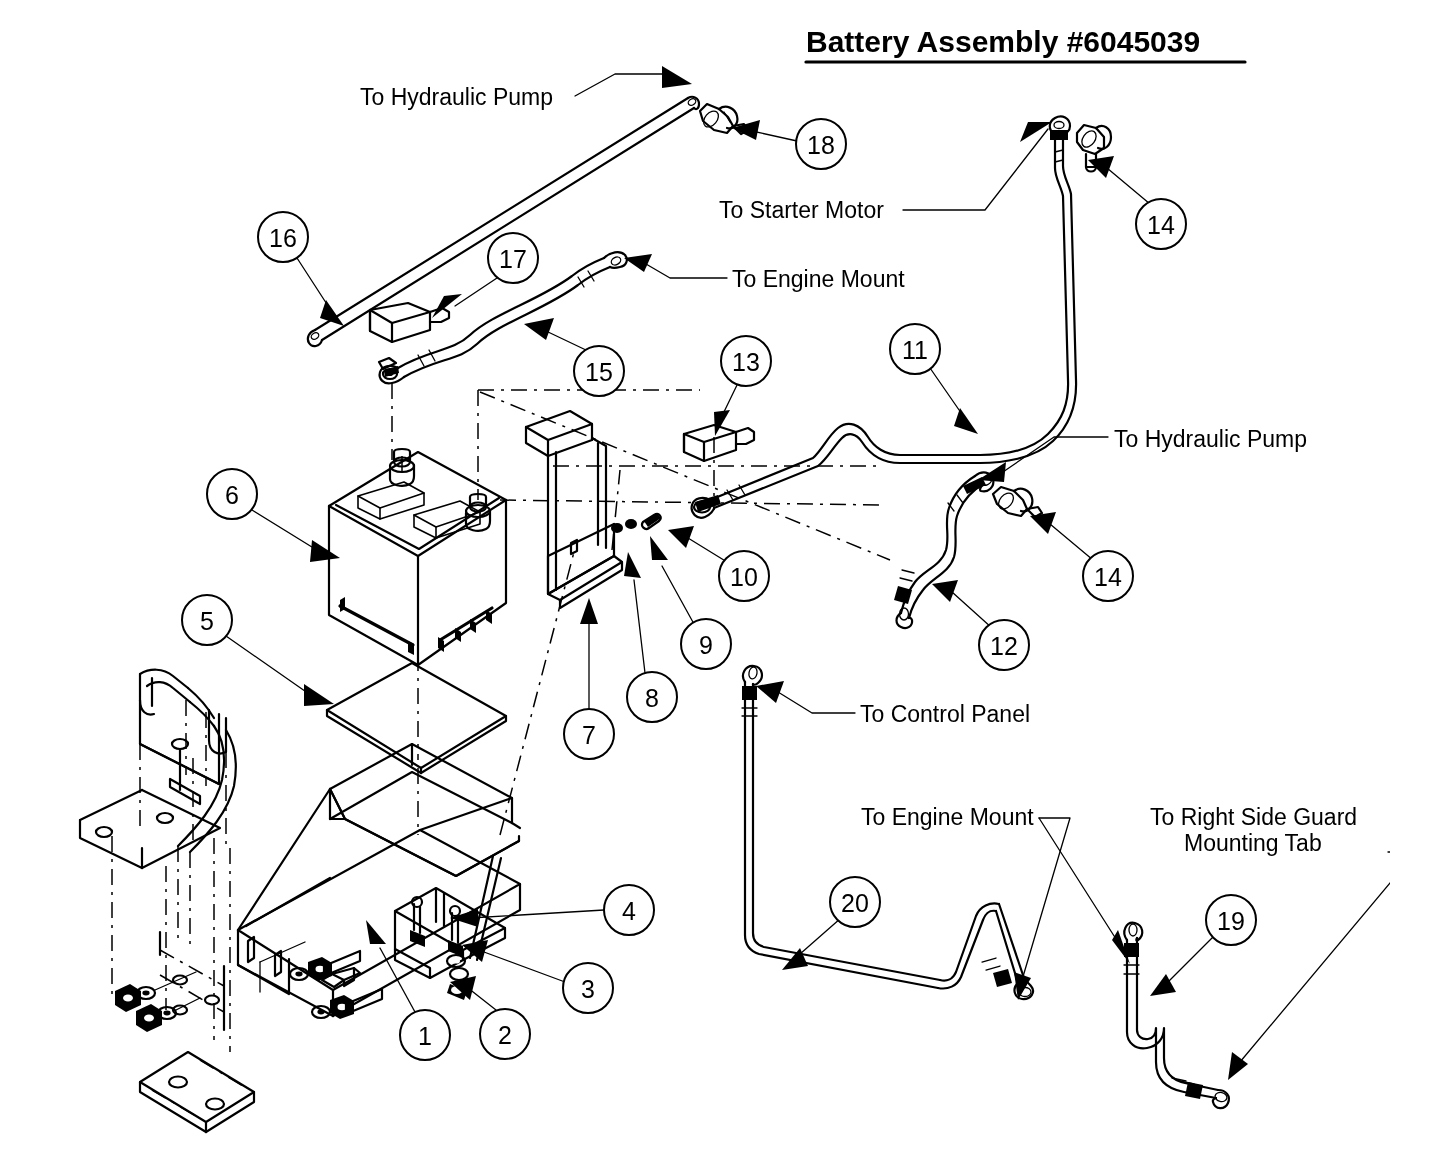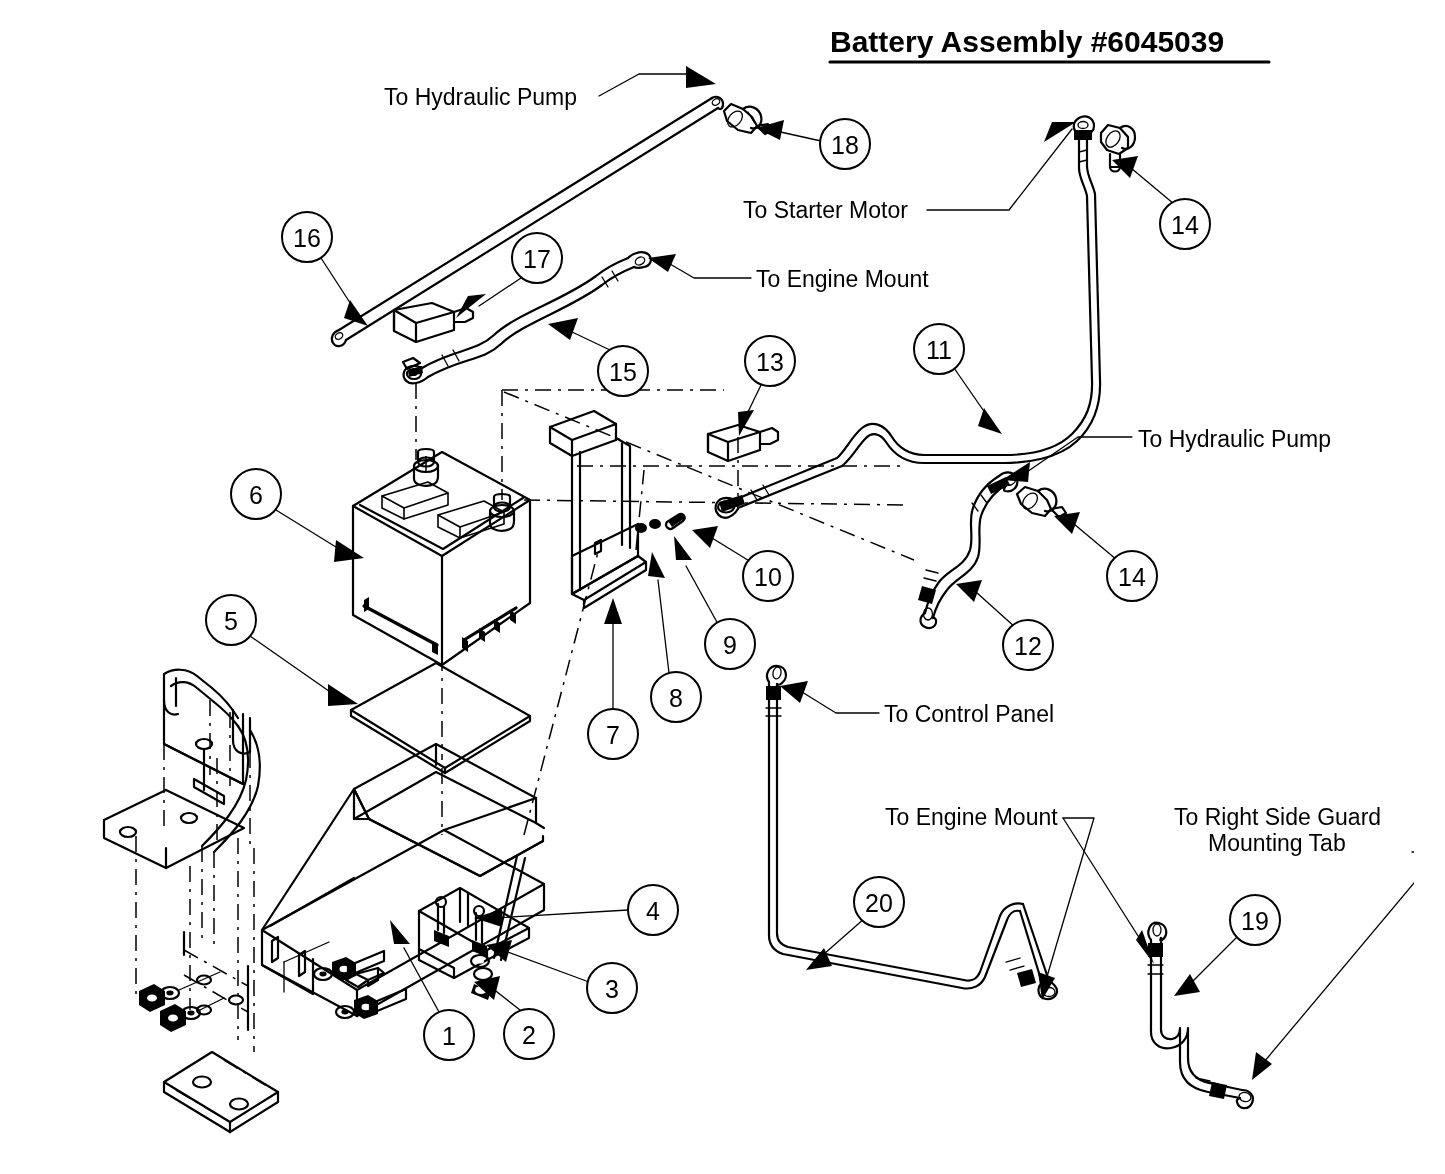--- a/index.html
+++ b/index.html
@@ -9,21 +9,20 @@
   }
   body {
     font-family: "Liberation Sans", sans-serif;
   }
   #diagram-root {
     position: relative;
     width: 1390px;
     height: 1174px;
     background: #ffffff;
     overflow: hidden;
-    margin-left: 24px;
   }
   #diagram-svg {
     position: absolute;
     left: 0;
     top: 0;
     width: 1445px;
     height: 1174px;
   }
   .title-text {
     font-size: 30px;

